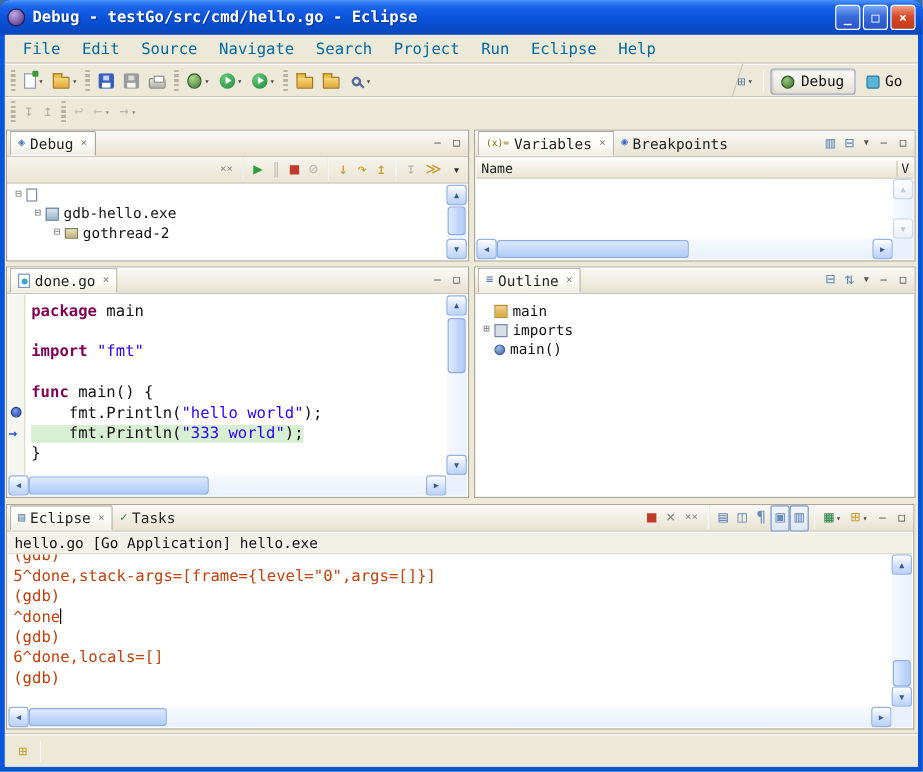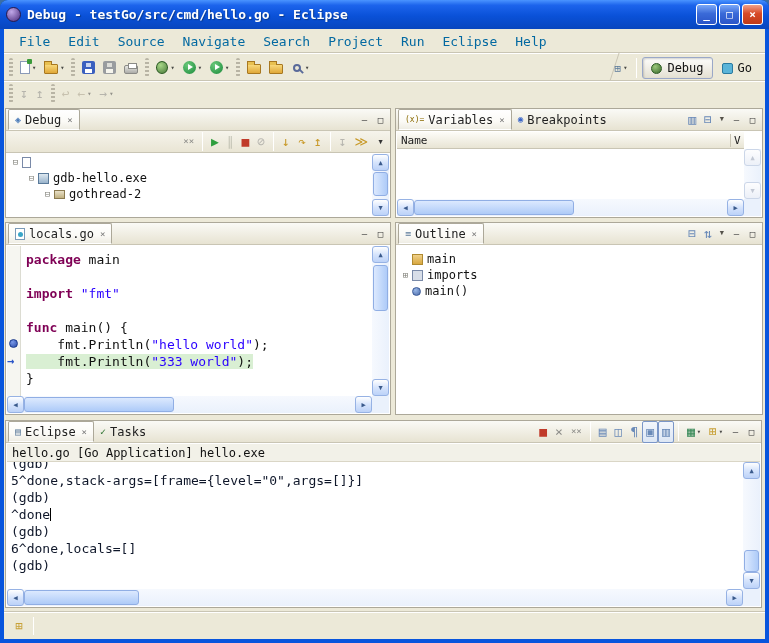--- a/index.html
+++ b/index.html
@@ -80,39 +80,39 @@
   .expander{width:13px;font-size:9px;color:#7A7A72;text-align:center;flex:none}
   .tree-icon{flex:none;margin-right:4px;display:inline-block}
   .tree-icon.file{width:9px;height:11px;background:#fff;border:1px solid #7A8AA8}
   .tree-icon.exe{width:11px;height:11px;background:linear-gradient(#DDE8F0,#9AB4CC);border:1px solid #5A7A9A}
   .tree-icon.thread{width:11px;height:9px;background:linear-gradient(#E8E0C8,#C0B080);border:1px solid #8A7A50}
   .tree-icon.pkg{width:11px;height:11px;background:linear-gradient(#F0D08A,#D8A840);border:1px solid #B08A30}
   .tree-icon.imp{width:11px;height:11px;background:#D8DEE8;border:1px solid #7A8AA8}
   .tree-icon.fn{width:9px;height:9px;background:radial-gradient(circle at 35% 30%,#9AB8E8,#4A6AA8);border:1px solid #3A5A98;border-radius:50%}
   .tree-label{font-size:12px;color:#111}
   
-  .col-hdr{position:absolute;left:1px;top:23px;right:18px;height:17px;display:flex;align-items:center;
+  .col-hdr{position:absolute;left:1px;top:23px;right:1px;height:17px;display:flex;align-items:center;
     background:linear-gradient(180deg,#FDFCF8,#E8E4D4);border-bottom:1px solid #C9C5B4;font-size:11px;color:#222;padding-left:4px}
   .col-val{margin-left:auto;border-left:1px solid #C9C5B4;padding-left:3px;width:14px;overflow:hidden}
   
   .ed-ruler{position:absolute;left:1px;top:23px;bottom:18px;width:14px;background:#F6F6F1;border-right:1px solid #DCDCD2}
   .ed-code{position:absolute;left:16px;top:23px;right:18px;bottom:18px;background:#fff;overflow:hidden;padding:5px 0 0 4px}
   .code-line{height:17px;line-height:17px;white-space:pre;font-size:13px}
   .code-text.hl{background:var(--current_line)}
   .tk-kw{color:var(--keyword);font-weight:bold}
   .tk-str{color:var(--string)}
   .tk-pl{color:#111}
   .mk-bp{position:absolute;left:2px;width:9px;height:9px;border-radius:50%;border:1px solid #1A3A8C;
     background:radial-gradient(circle at 35% 30%,#7A9AE8,var(--breakpoint))}
   .mk-ip{position:absolute;left:0;color:#2A55C8;font-size:12px;font-weight:bold;line-height:17px}
   
   .console-caption{position:absolute;left:1px;top:23px;right:1px;height:18px;background:#F2F1E8;border-bottom:1px solid #DAD6C6;
     font-size:12px;color:#111;padding:2px 0 0 5px;white-space:nowrap}
   .console-body{position:absolute;left:1px;top:41px;right:18px;bottom:18px;background:#fff;overflow:hidden;padding:2px 0 0 4px}
-  .console-line{height:17px;line-height:17px;white-space:pre;font-size:13px;color:#0f172a}
+  .console-line{height:17px;line-height:17px;white-space:pre;font-size:13px;color:#c2410c}
   .console-body .console-line:first-child{margin-top:-9px}
   .caret{display:inline-block;width:1px;height:13px;background:#000;vertical-align:-2px}
   
   .sbv{position:absolute;right:1px;width:17px;background:linear-gradient(90deg,#F6F9FE,#EAF1FC)}
   .sbh{position:absolute;bottom:1px;height:17px;background:linear-gradient(180deg,#F6F9FE,#EAF1FC)}
   .sb-btn{position:absolute;width:17px;height:17px;display:flex;align-items:center;justify-content:center;font-size:7px;color:#3A5A8C;
     background:linear-gradient(180deg,#FFFFFF,#D6E4FC 50%,#BCD2F8);border:1px solid #96B2E4;border-radius:3px}
   .sbv .up{top:0}.sbv .down{bottom:0}.sbh .left{left:0}.sbh .right{right:0}
   .sb-thumb{position:absolute;border:1px solid #90AEE4;border-radius:3px}
   .sbv .sb-thumb{left:1px;right:1px;background:linear-gradient(90deg,#DCE9FE,var(--scroll_thumb))}
@@ -357,21 +357,21 @@
         <span class="sb-thumb" style="left:17px;width:160px"></span>
         <span class="sb-btn right">▶</span>
       </div>
       <div class="sb-corner"></div>
     </div>
 
     <div class="view" style="left:1px;top:193px;width:386px;height:193px">
       <div class="view-hdr">
         <span class="tab active">
           <span class="gofile"></span>
-          <span>locals.go</span>
+          <span>done.go</span>
           <span class="tab-close">×</span>
         </span>
         <span class="hdr-right">
           <span class="mini-btn">–</span>
           <span class="mini-btn">□</span>
         </span>
       </div>
       <div class="ed-ruler">
           <span class="mk-bp" style="top: 93px;"></span>
           <span class="mk-ip" style="top: 107px;">→</span>

